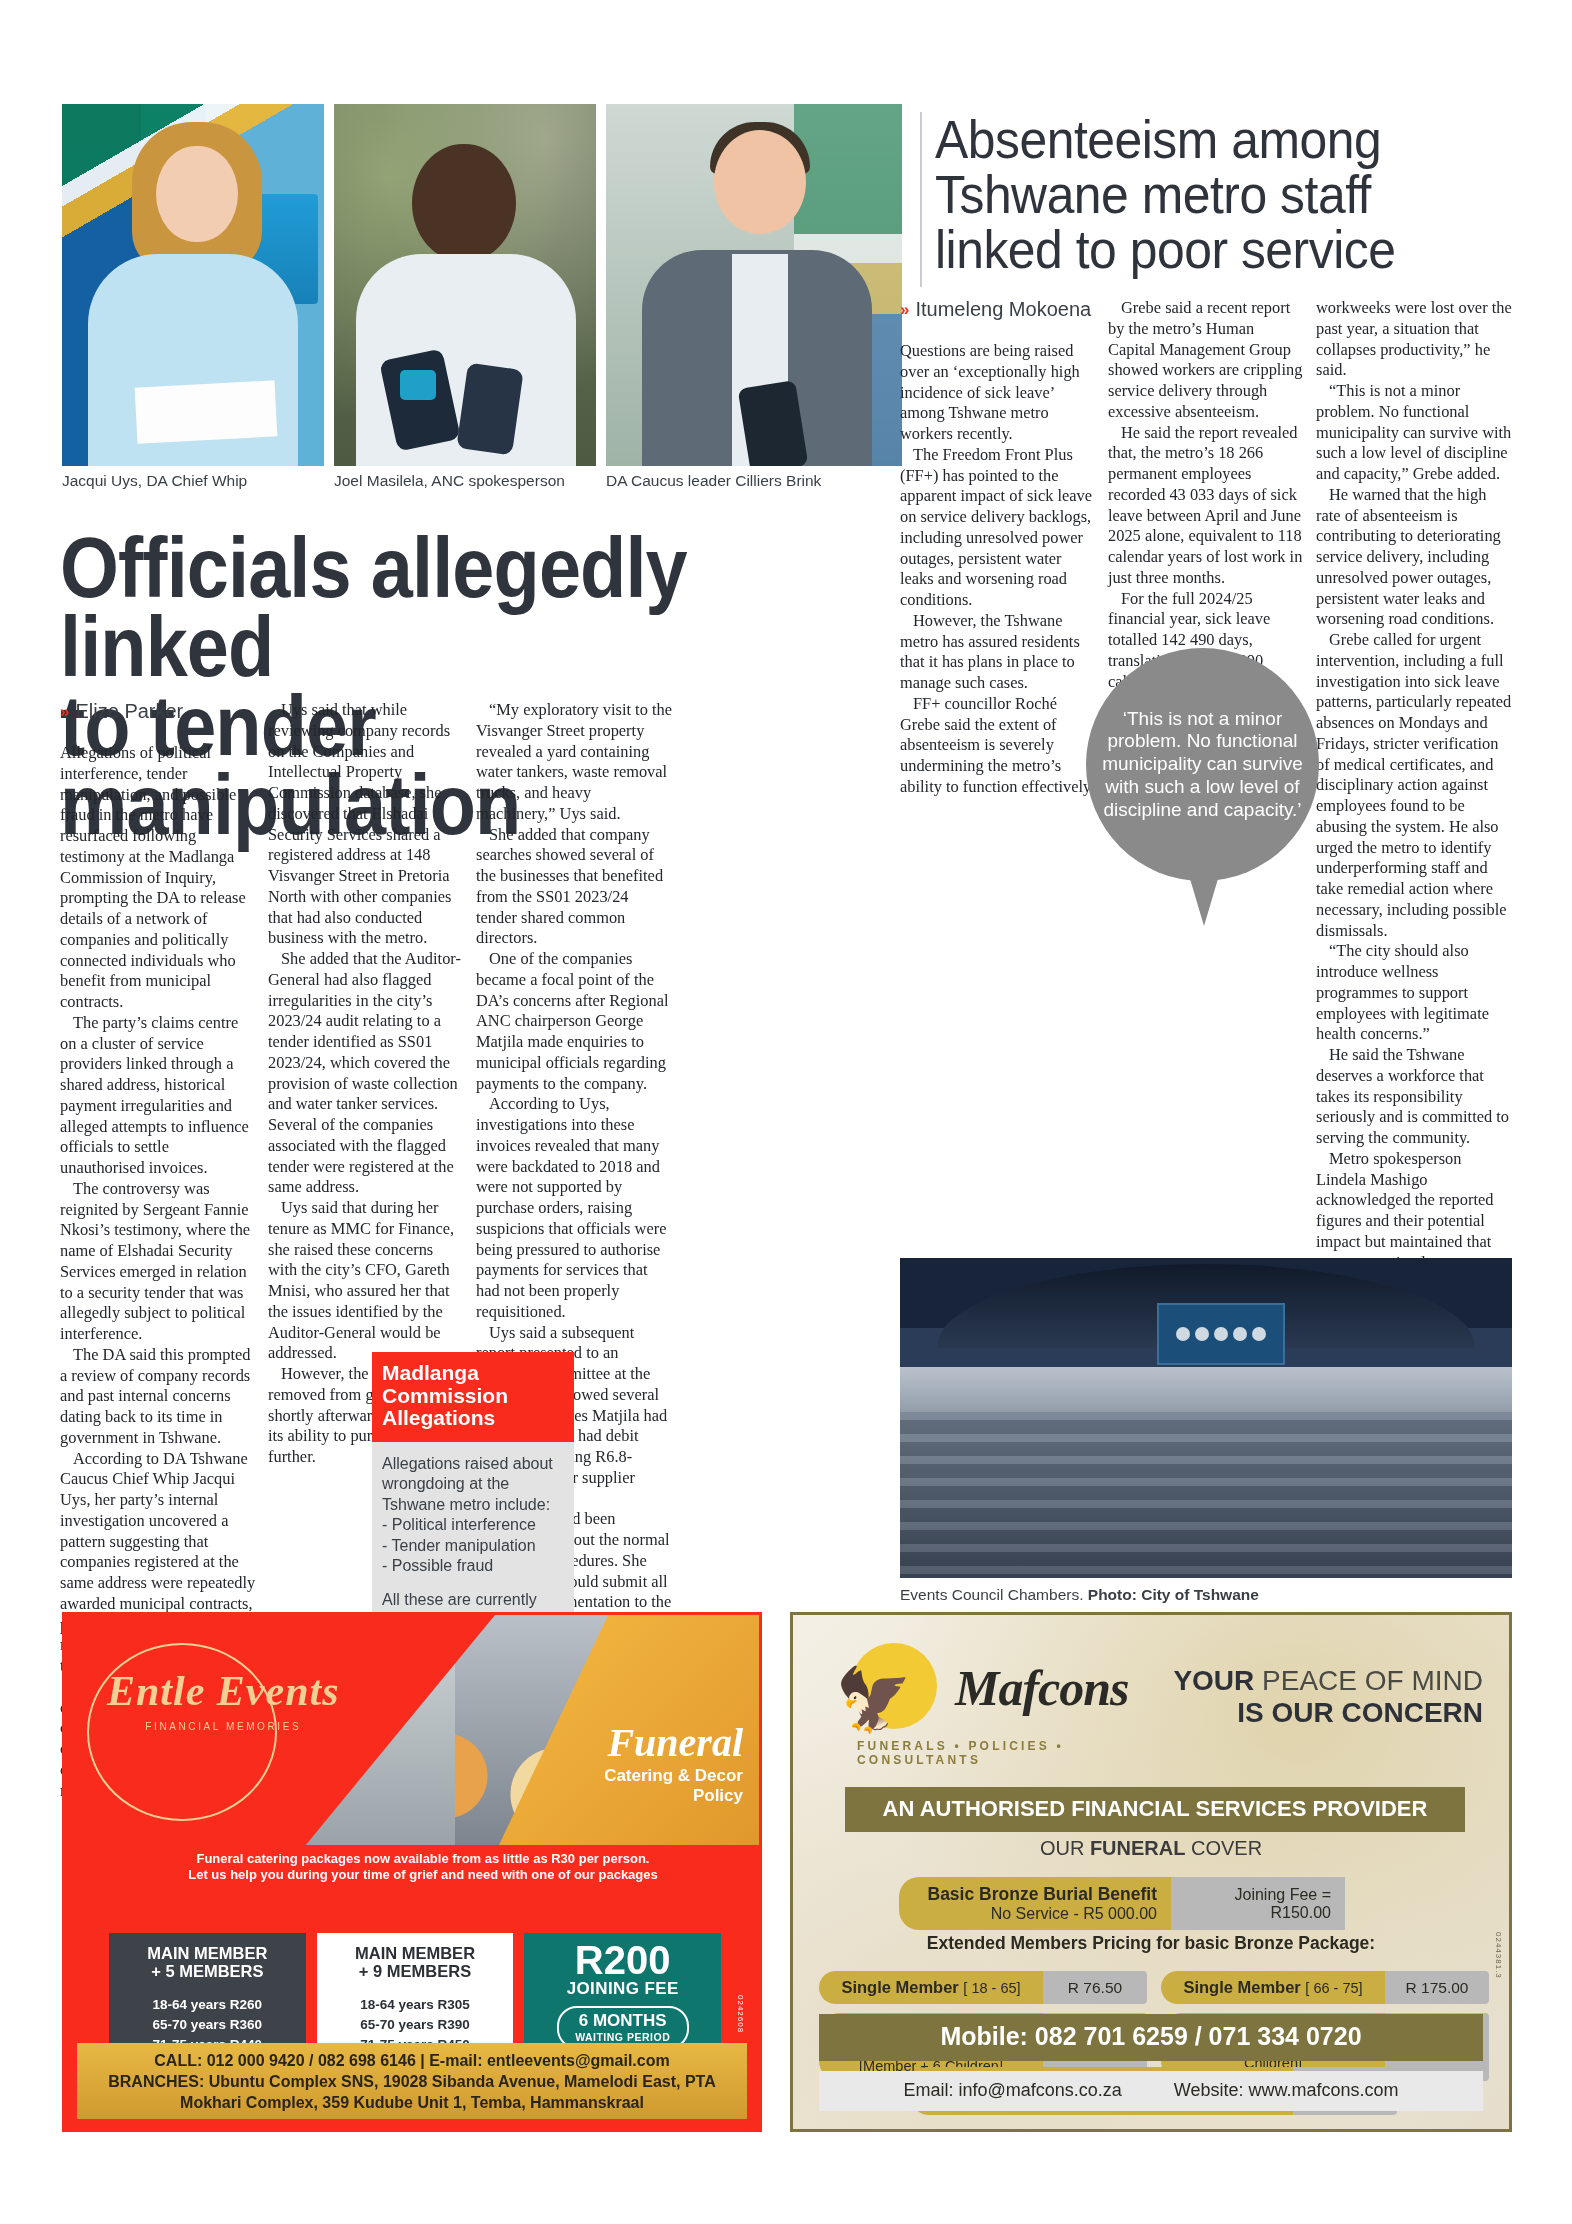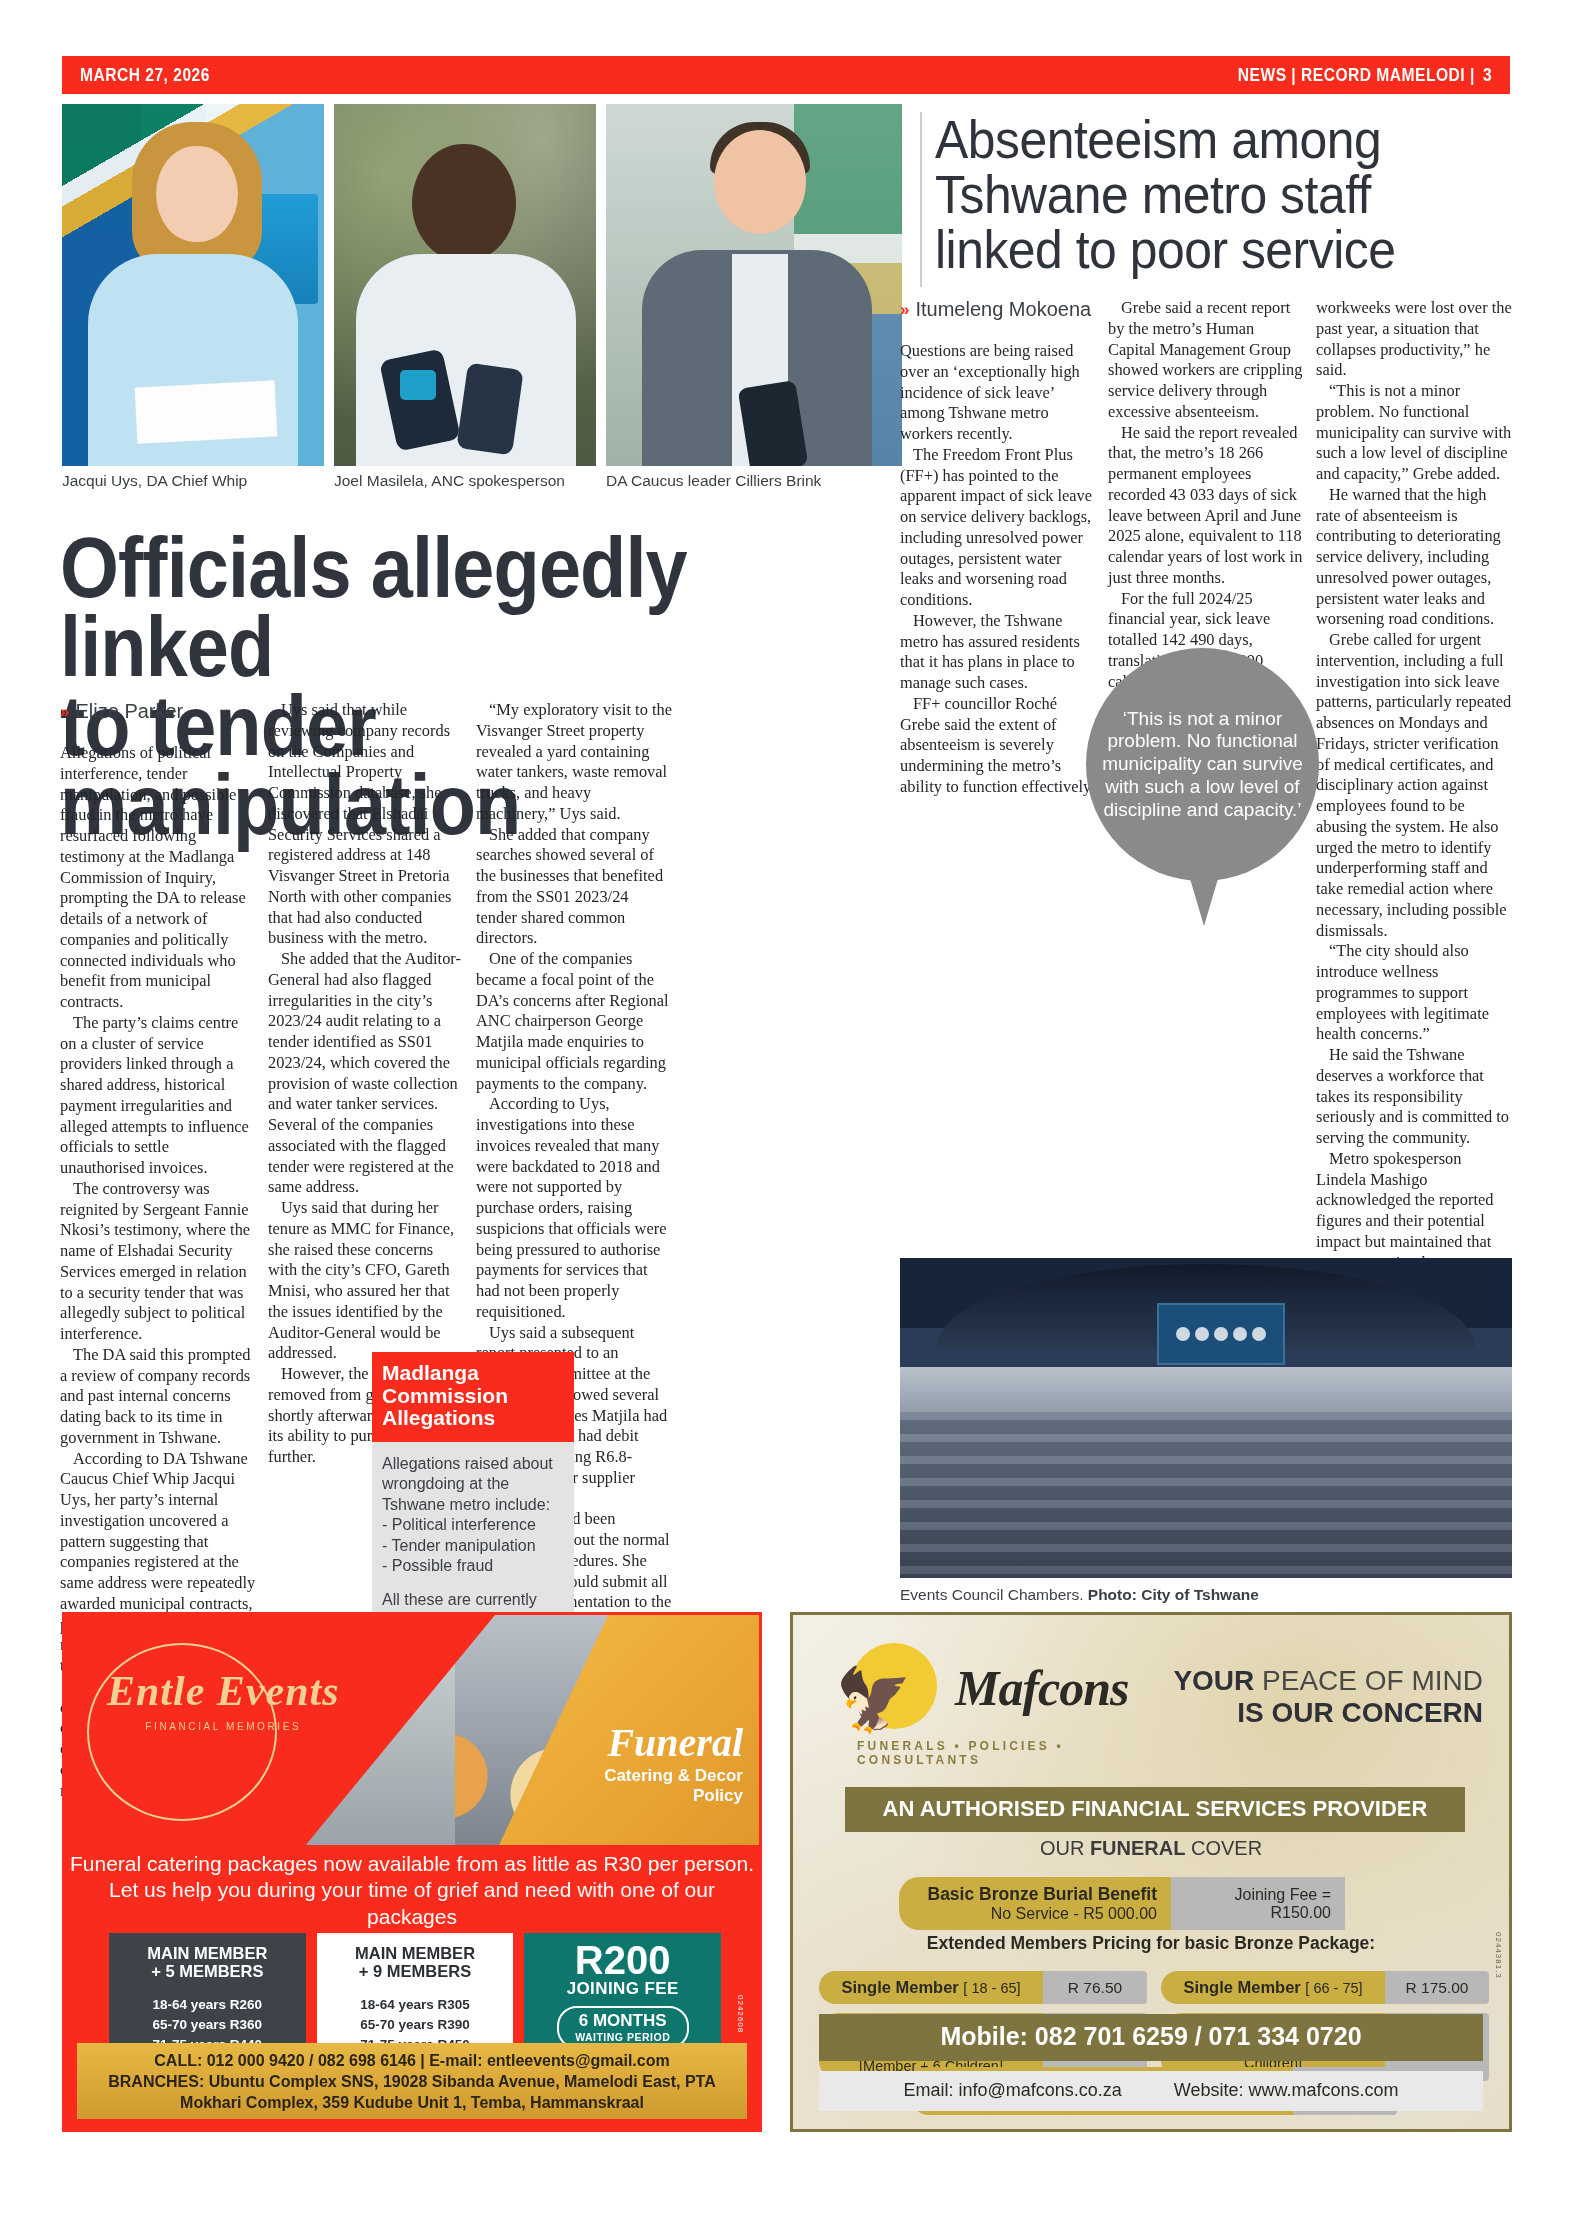--- a/index.html
+++ b/index.html
@@ -284,22 +284,22 @@
     position:absolute; right:16px; top:108px; z-index:7; text-align:right; color:#fff;
   }
   .ad-left .funeral .f1 {
     font-family:"Liberation Serif",serif; font-style:italic; font-weight:700;
     font-size:40px; line-height:1;
   }
   .ad-left .funeral .f2 { font-size:17px; font-weight:700; margin-top:3px; }
   .ad-left .funeral .f3 { font-size:17px; font-weight:700; }
 
   .ad-left .tagline {
-    position:absolute; left:0; top:236px; width:100%; text-align:center;
-    color:#fff; font-weight:400; font-size:21px; line-height:1.25;
+    position:absolute; left:11px; top:236px; width:100%; text-align:center;
+    color:#fff; font-weight:700; font-size:13px; line-height:1.25;
     font-family:"Liberation Sans Narrow","Liberation Sans",sans-serif;
   }
   .ad-left .plans { position:absolute; left:44px; top:318px; width:612px; height:130px; display:flex; gap:11px; }
   .plan { flex:1; padding:12px 6px; text-align:center; }
   .plan.dark { background:#3e4249; color:#fff; }
   .plan.light { background:#ffffff; color:#2b2f36; }
   .plan .t {
     font-weight:700; font-size:16.5px; line-height:1.08;
     font-family:"Liberation Sans Narrow","Liberation Sans",sans-serif;
   }
@@ -411,30 +411,20 @@
   .ad-right .vcode2 {
     position:absolute; right:6px; bottom:150px; font-size:8px; color:#6b6351;
     writing-mode:vertical-rl; letter-spacing:1px;
   }
 </style>
 </head>
 <body>
 
 <div class="page">
 
-  <div class="masthead">
-    <div class="date">MARCH 27, 2026</div>
-    <div class="sect">
-      <span>NEWS</span>
-      <span>|</span>
-      <span>RECORD MAMELODI</span>
-      <span>|</span>
-      <span class="pg">3</span>
-    </div>
-  </div>
 
   <div class="photorow">
     <div class="photo p1">
       <div class="img-uys">
         <div class="flag"></div>
           <div class="da"></div>
         <div class="hair"></div>
           <div class="face"></div>
           <div class="body"></div>
           <div class="paper"></div>

